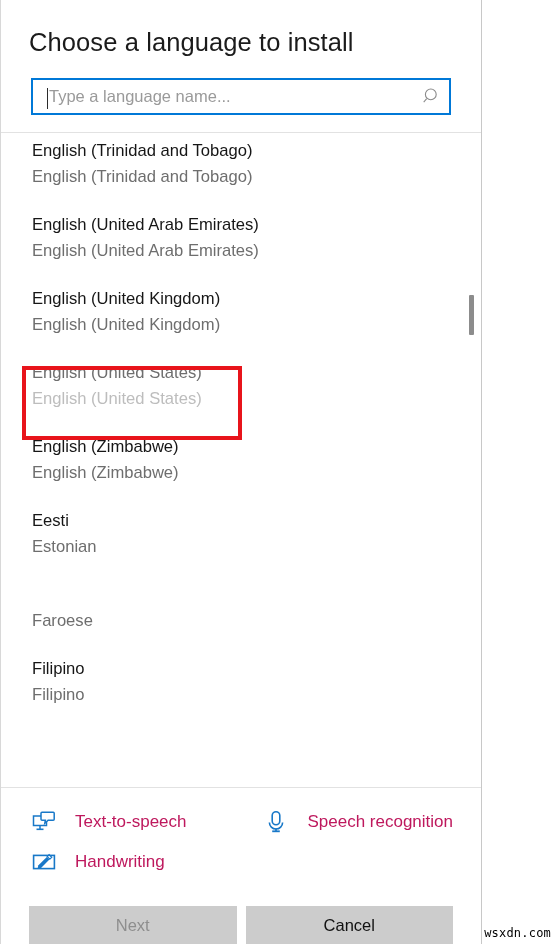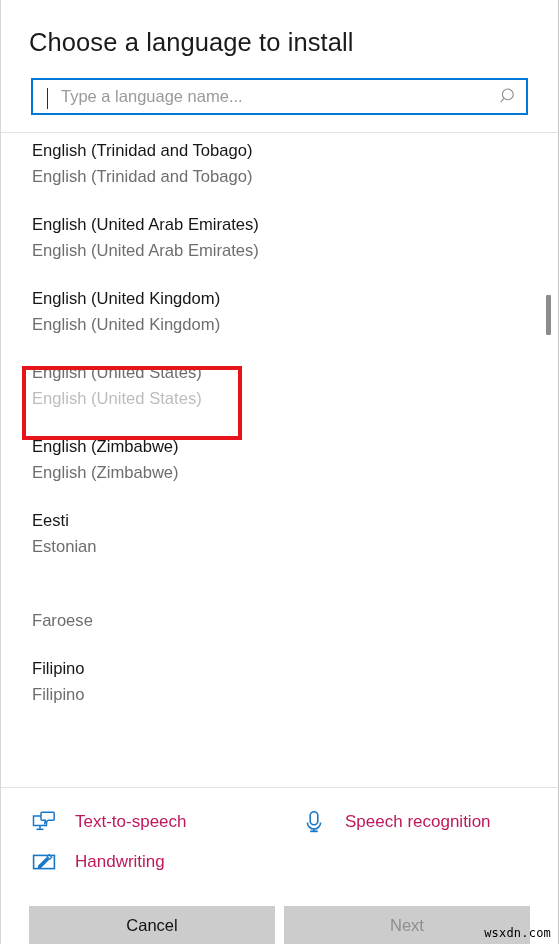--- a/index.html
+++ b/index.html
@@ -14,21 +14,21 @@
   body {
     font-family: "Liberation Sans", sans-serif;
     background: #ffffff;
     color: #1a1a1a;
     position: relative;
   }
 
   .dialog {
     position: absolute;
     left: 0; top: 0;
-    width: 559px;
+    width: 482px;
     height: 944px;
     background: #ffffff;
     border-left: 1px solid #d8d8d8;
     border-right: 1px solid #c8c8c8;
     display: flex;
     flex-direction: column;
   }
 
   
   .header {
@@ -71,21 +71,20 @@
   .search-input {
     flex: 1 1 auto;
     border: none;
     outline: none;
     background: transparent;
     font-family: "Liberation Sans", sans-serif;
     font-size: 16.5px;
     color: #1d4ed8;
     padding: 0 8px 0 16px;
     height: 100%;
-    margin-left: 12px;
   }
   .search-input::placeholder { color: #9a9a9a; opacity: 1; }
 
   .search-icon {
     flex: 0 0 auto;
     width: 34px;
     height: 33px;
     display: flex;
     align-items: center;
     justify-content: center;
@@ -340,19 +339,19 @@
             <path d="M6.2 15.6l8.6-8.6 2.6 2.6-8.6 8.6-3.2.6z" fill="currentColor"></path>
             <path d="M15.2 6.6l1.9-1.9 2.6 2.6-1.9 1.9z" fill="#ffffff" stroke="currentColor" stroke-width="1.3"></path>
           </svg>
         </span>
         <span class="feature-label">Handwriting</span>
       </div>
     </div>
   </div>
 
   <div class="button-bar">
+    <button class="btn disabled" disabled="">Next</button>
     <button class="btn">Cancel</button>
-    <button class="btn disabled" disabled="">Next</button>
   </div>
 
 </div>
 
 <div class="watermark">wsxdn.com</div>
 
 </body></html>

